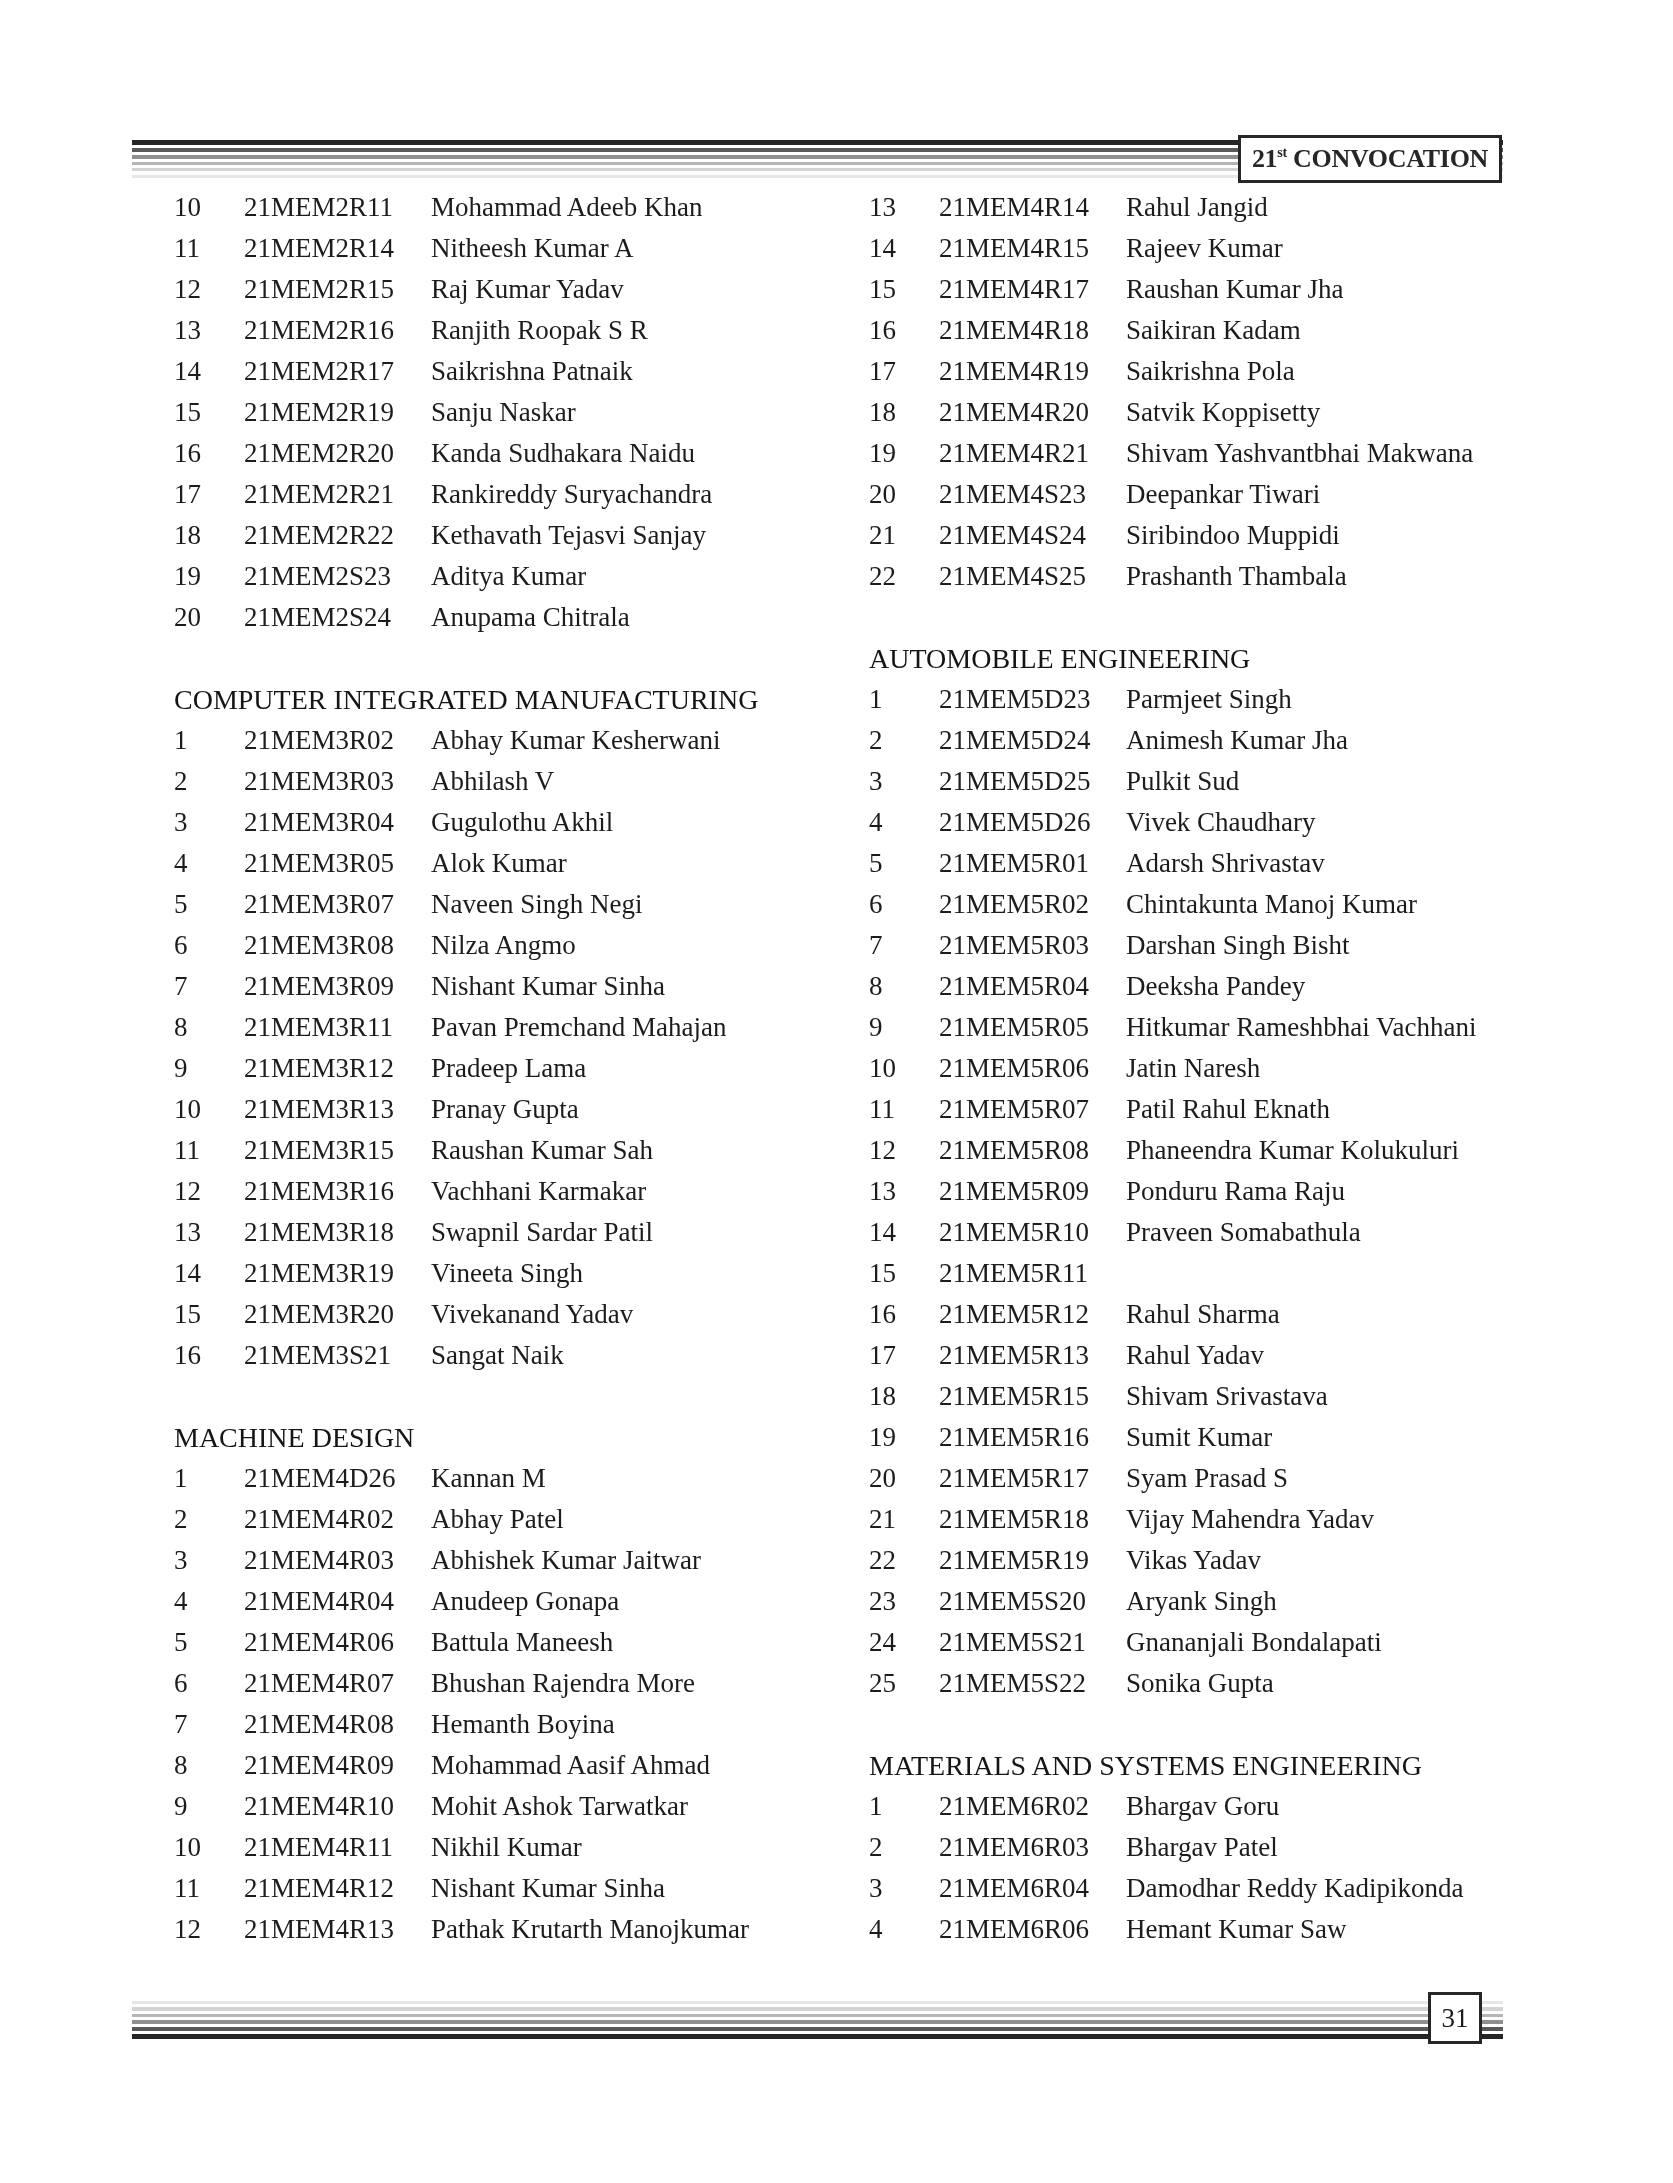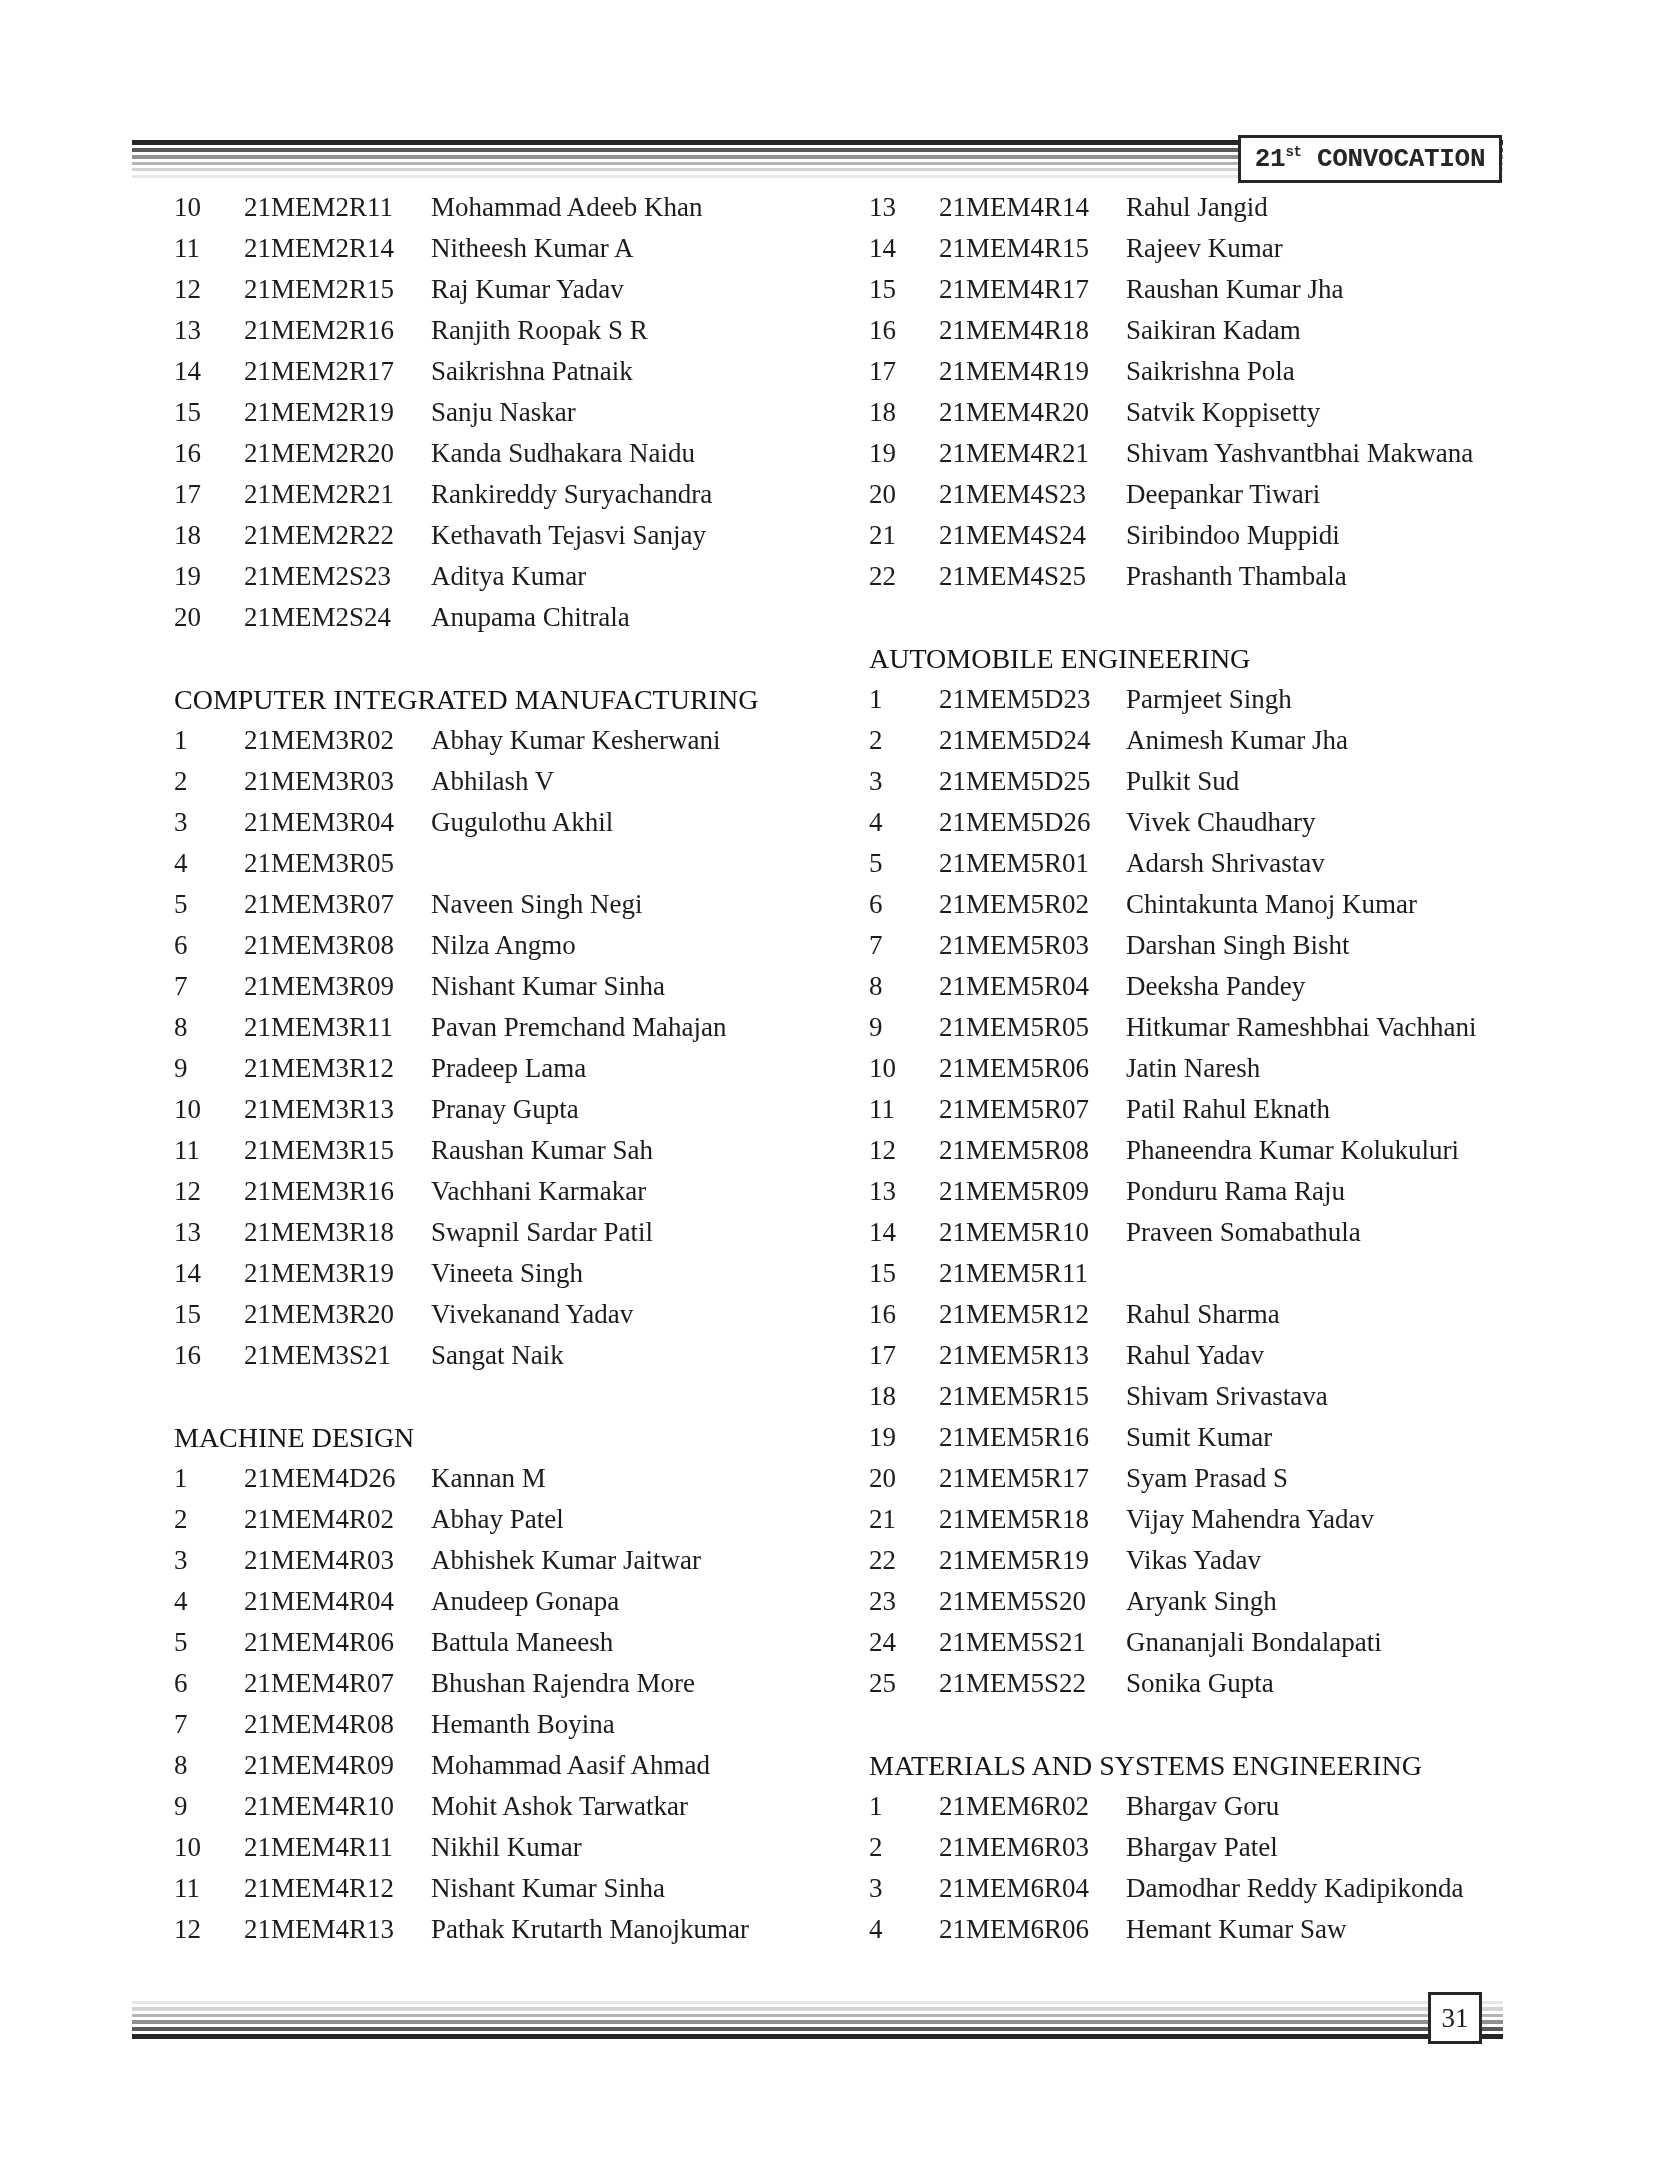--- a/index.html
+++ b/index.html
@@ -24,21 +24,21 @@
   .rule-5 { height:3.2px; background:#d3d3d3; margin-bottom:3.2px; }
   .rule-6 { height:3.2px; background:#e7e7e7; margin-bottom:0; }
   .footer-rules .rule-6, .footer-rules .rule-5, .footer-rules .rule-4,
   .footer-rules .rule-3, .footer-rules .rule-2 { margin-bottom:3.2px; }
   .footer-rules .rule-1 { margin-bottom:0; }
 
   .header-box {
     position:absolute; left:1238px; top:135px; width:264px; height:48px;
     background:#ffffff; border:3.9px solid #262626; box-sizing:border-box;
     display:flex; align-items:center; justify-content:center;
-    font-family:Liberation Mono, monospace;
+    font-family:Liberation Serif, serif;
     font-weight:bold; font-size:26px; letter-spacing:-0.3px; color:#262626;
     z-index:3; white-space:nowrap;
   }
   .header-box sup { font-size:14px; line-height:0; vertical-align:super; }
 
   .footer-box {
     position:absolute; left:1428px; top:1992px; width:54px; height:52px;
     background:#ffffff; border:3.2px solid #262626; box-sizing:border-box;
     display:flex; align-items:center; justify-content:center;
     font-size:27px; color:#1c1c1c; z-index:3;
@@ -171,20 +171,21 @@
 
   <div class="row">
     <span class="no">3</span>
     <span class="roll">21MEM3R04</span>
     <span class="name">Gugulothu Akhil</span>
   </div>
 
   <div class="row">
     <span class="no">4</span>
     <span class="roll">21MEM3R05</span>
+    <span class="name">Alok Kumar</span>
   </div>
 
   <div class="row">
     <span class="no">5</span>
     <span class="roll">21MEM3R07</span>
     <span class="name">Naveen Singh Negi</span>
   </div>
 
   <div class="row">
     <span class="no">6</span>

